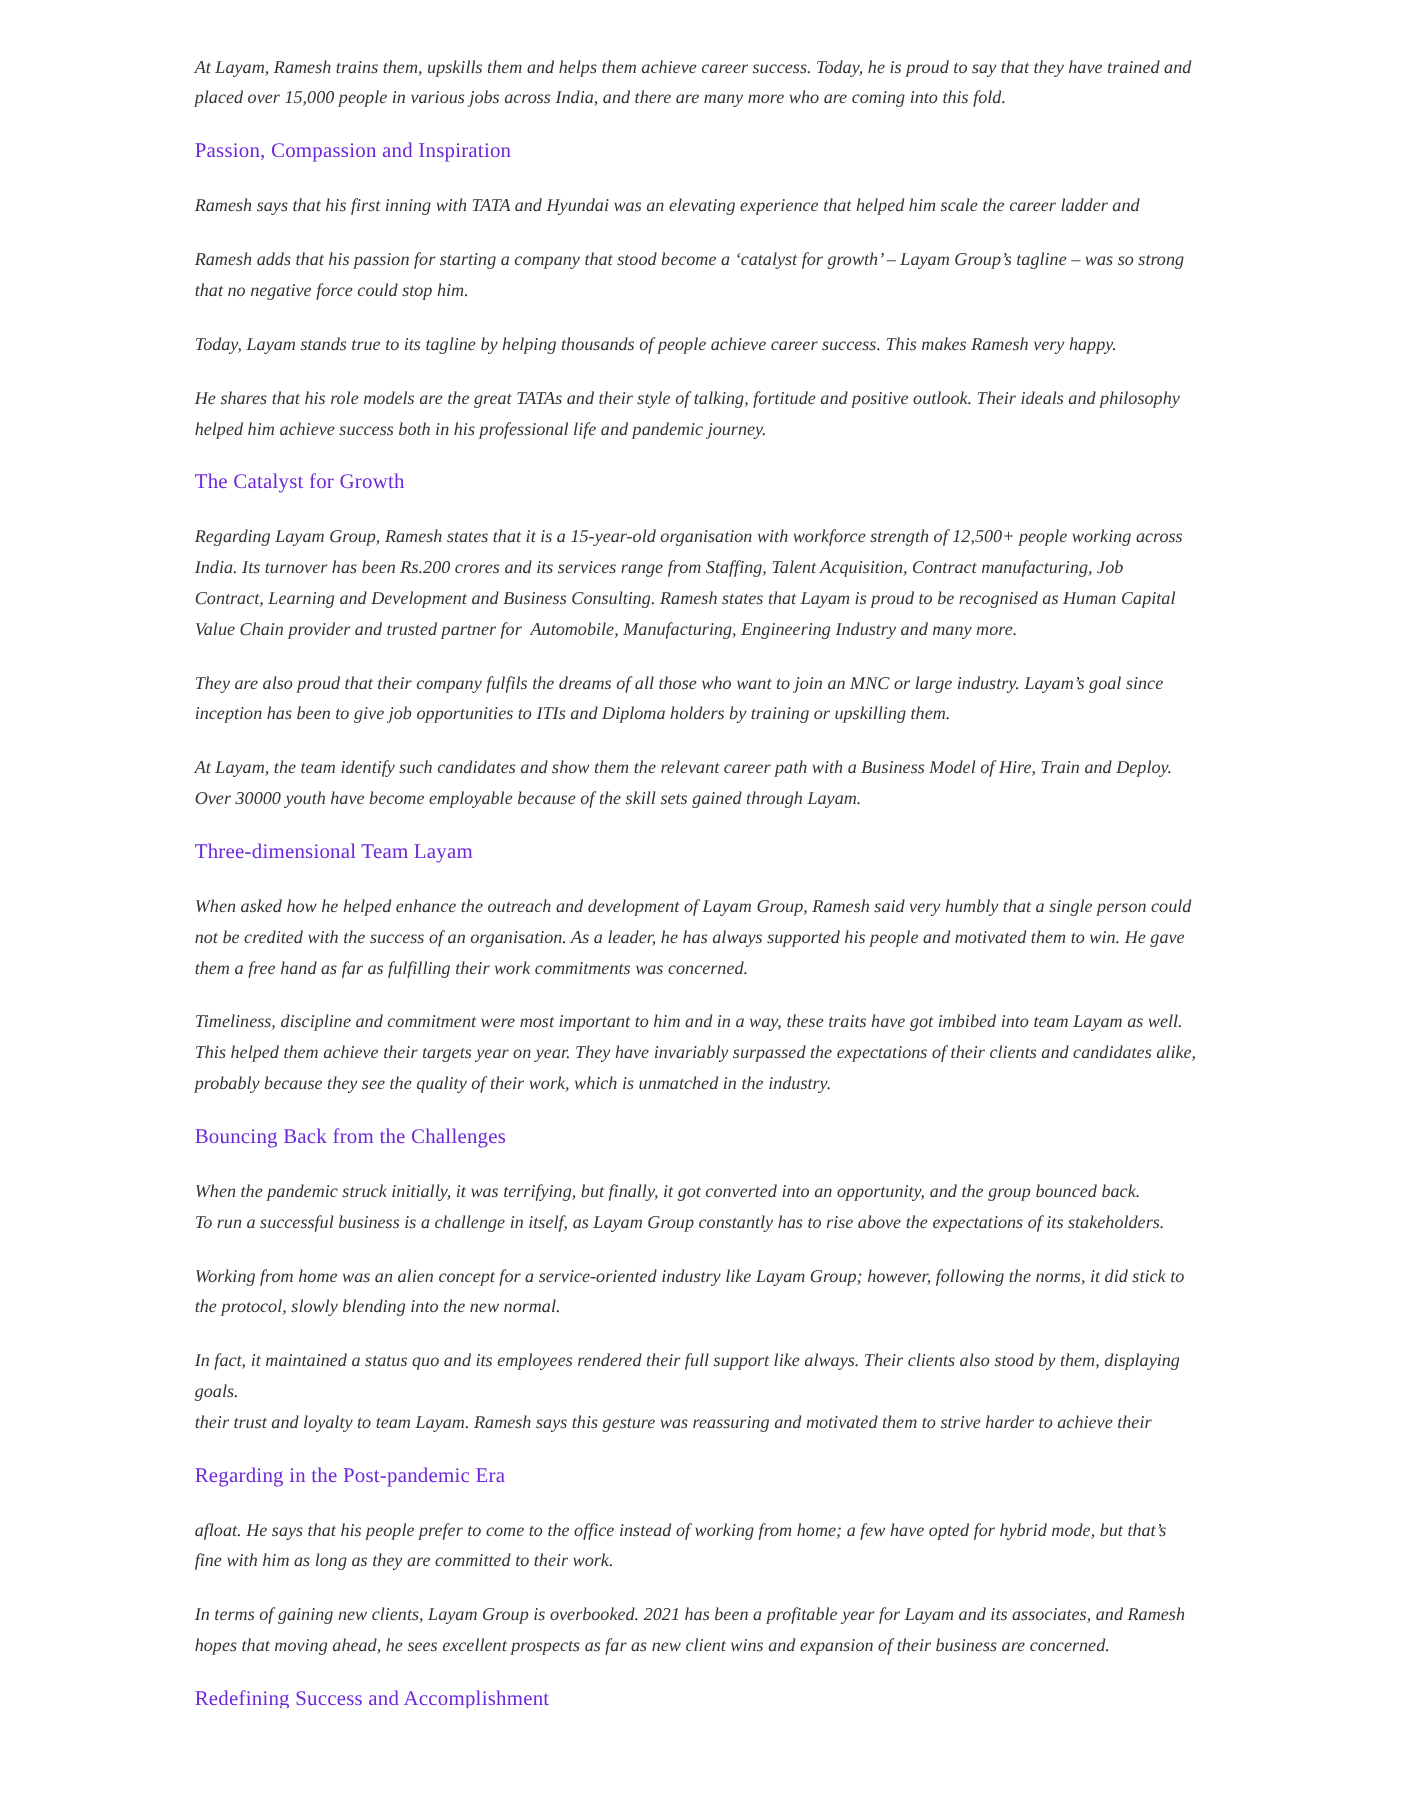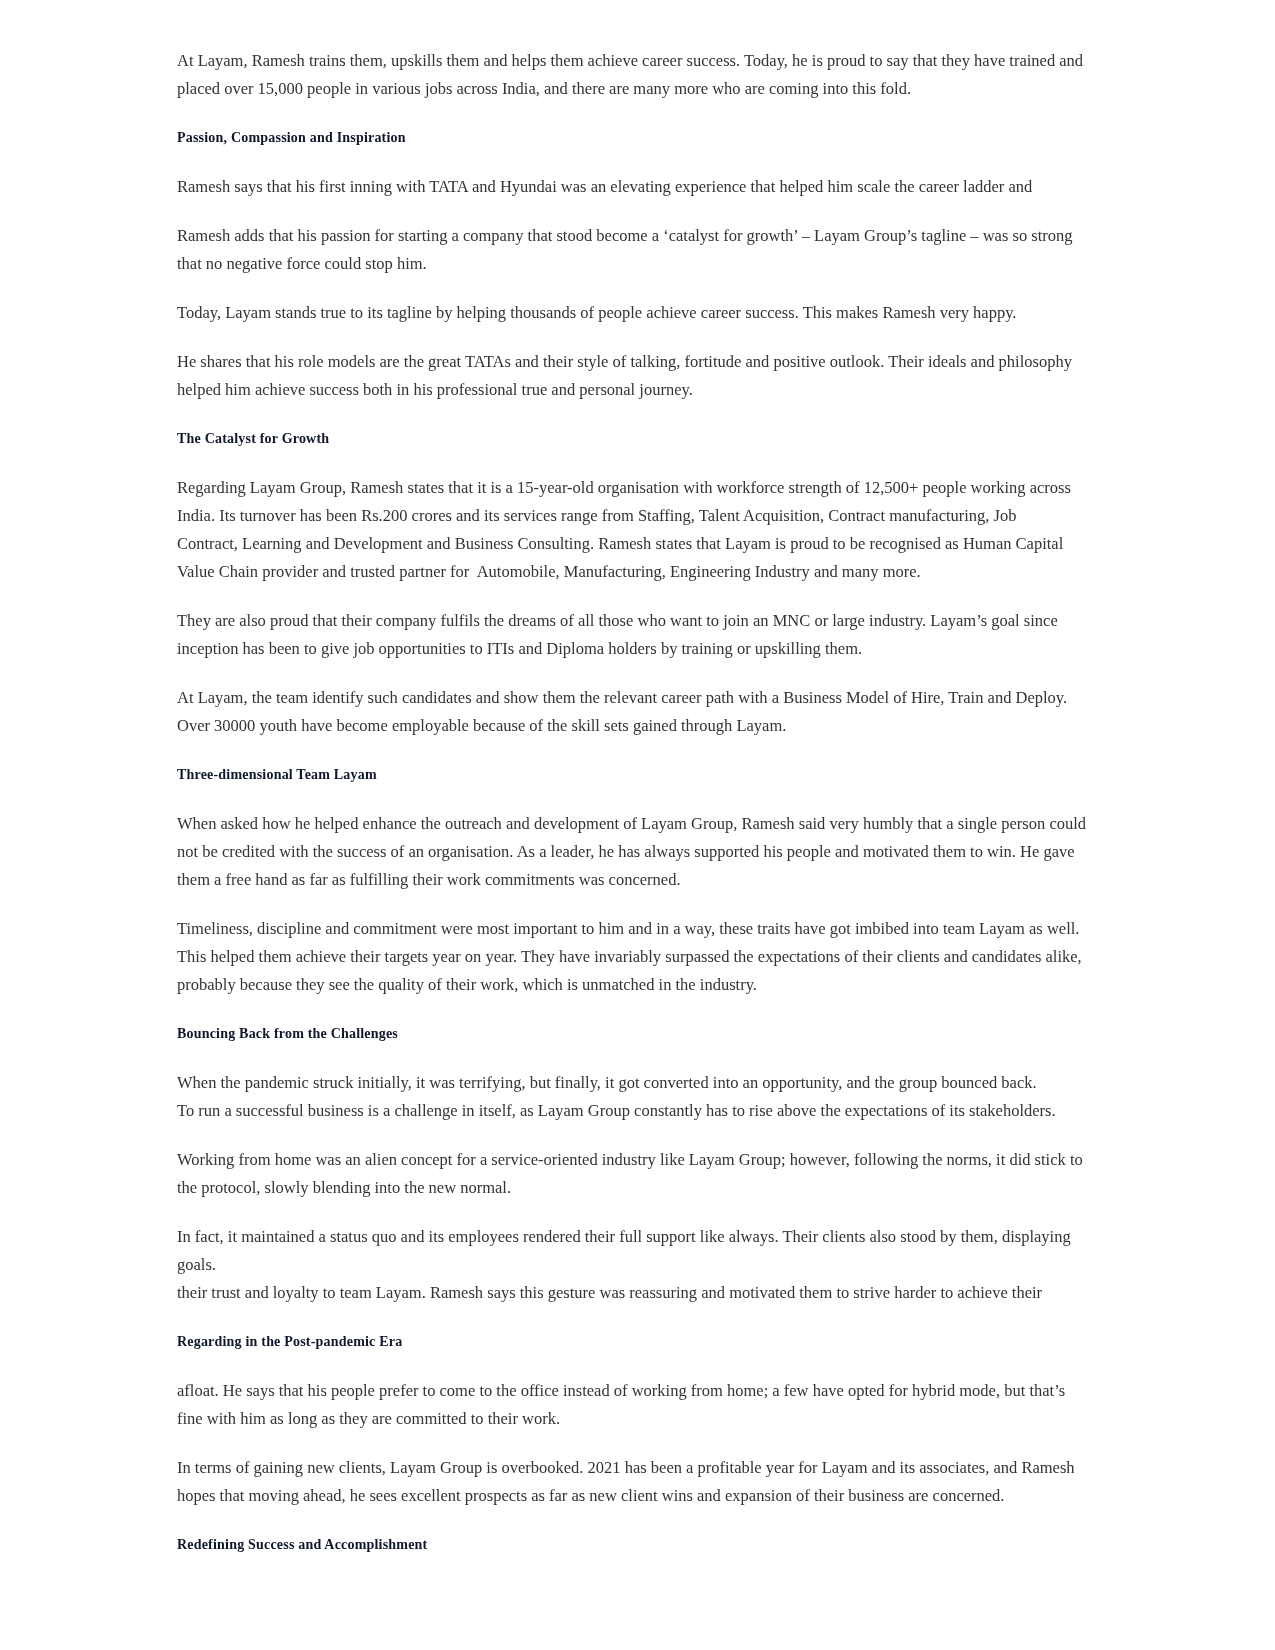--- a/index.html
+++ b/index.html
@@ -19,27 +19,28 @@
     left: 177px;
     top: 47px;
     width: 915px;
     color: #333333;
     font-size: 16.5px;
   }
   .para {
     margin: 0 0 21px 0;
     line-height: 28px;
     font-weight: 400;
+    font-style: italic;
   }
   .heading {
     margin: 0 0 21px 0;
     line-height: 28px;
-    font-size: 14px;
-    font-weight: 700;
-    color: #0f172a;
+    font-size: 19px;
+    font-weight: 400;
+    color: #6d28d9;
     letter-spacing: 0.2px;
   }
   .line {
     display: block;
     white-space: pre; 
   }
   .clipped {
     height: 22px;       
     overflow: hidden;
     margin-bottom: 12px;
@@ -62,21 +63,21 @@
       </p>
       <p class="para">
         <span class="line">Ramesh adds that his passion for starting a company that stood become a ‘catalyst for growth’ – Layam Group’s tagline – was so strong</span>
         <span class="line">that no negative force could stop him.</span>
       </p>
       <p class="para">
         <span class="line">Today, Layam stands true to its tagline by helping thousands of people achieve career success. This makes Ramesh very happy.</span>
       </p>
       <p class="para">
         <span class="line">He shares that his role models are the great TATAs and their style of talking, fortitude and positive outlook. Their ideals and philosophy</span>
-        <span class="line">helped him achieve success both in his professional true and personal journey.</span>
+        <span class="line">helped him achieve success both in his professional life and pandemic journey.</span>
       </p>
       <h3 class="heading">
         <span class="line">The Catalyst for Growth</span>
       </h3>
       <p class="para">
         <span class="line">Regarding Layam Group, Ramesh states that it is a 15-year-old organisation with workforce strength of 12,500+ people working across</span>
         <span class="line">India. Its turnover has been Rs.200 crores and its services range from Staffing, Talent Acquisition, Contract manufacturing, Job</span>
         <span class="line">Contract, Learning and Development and Business Consulting. Ramesh states that Layam is proud to be recognised as Human Capital</span>
         <span class="line">Value Chain provider and trusted partner for  Automobile, Manufacturing, Engineering Industry and many more.</span>
       </p>

